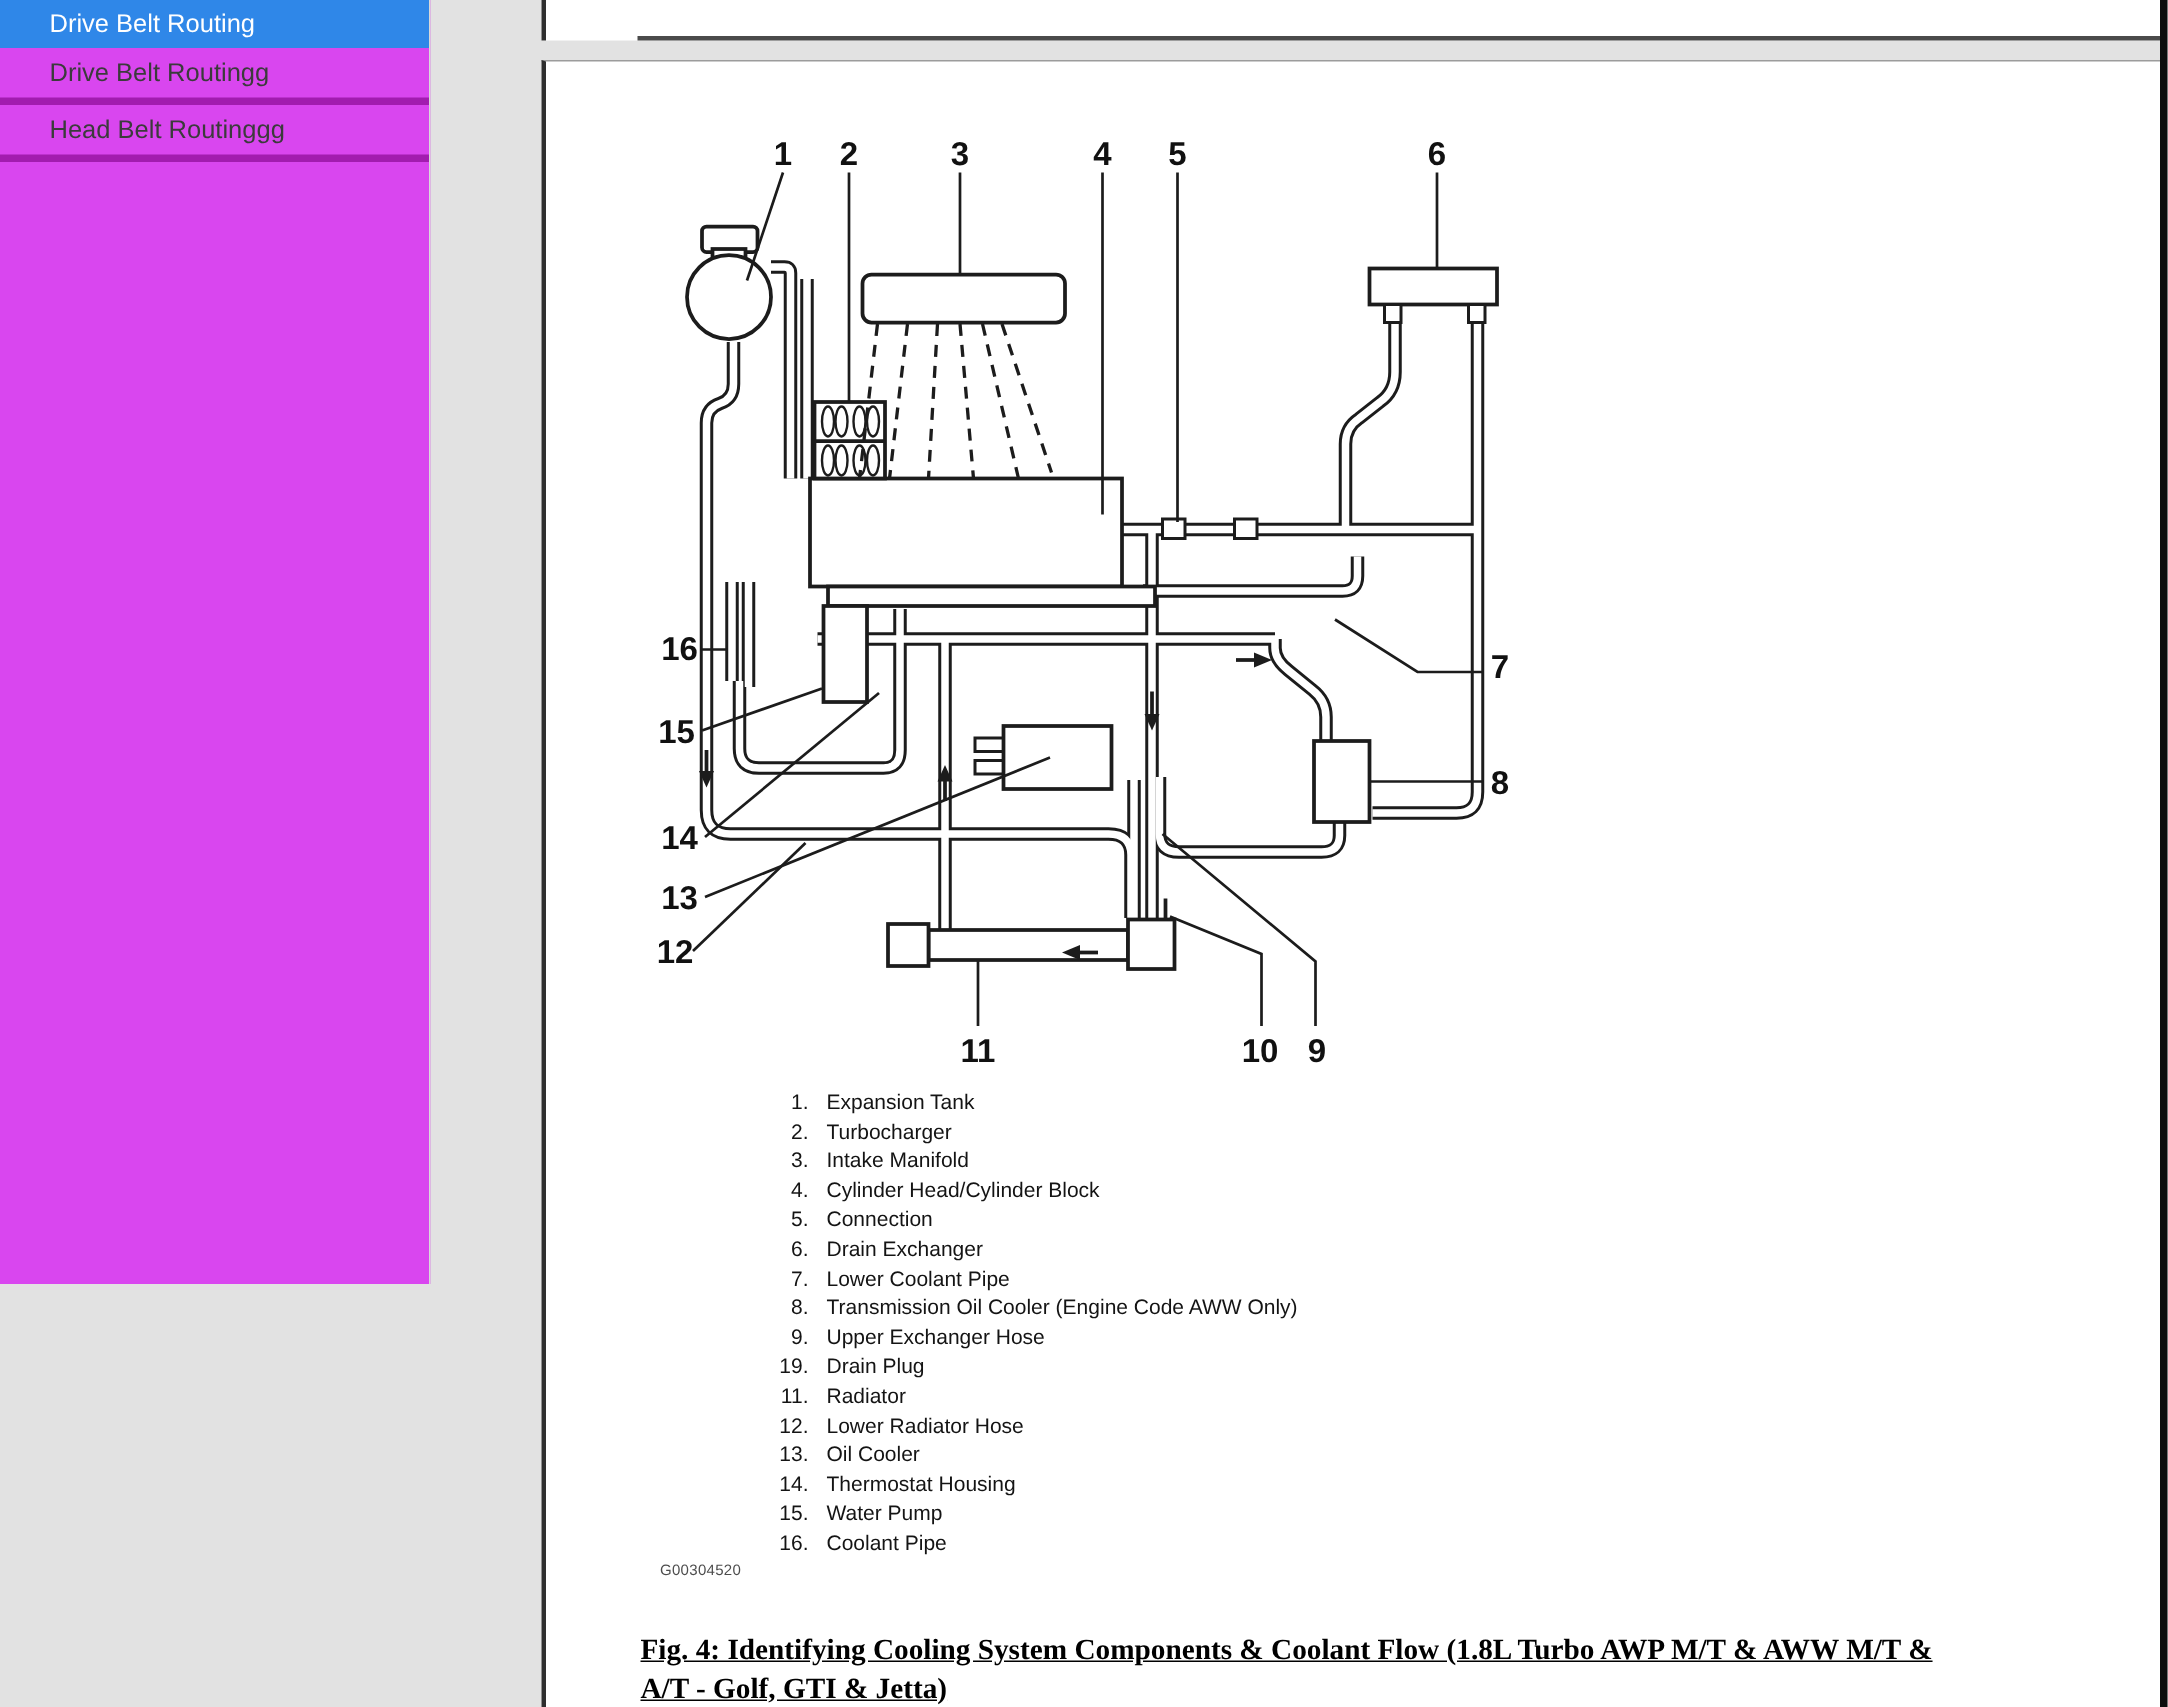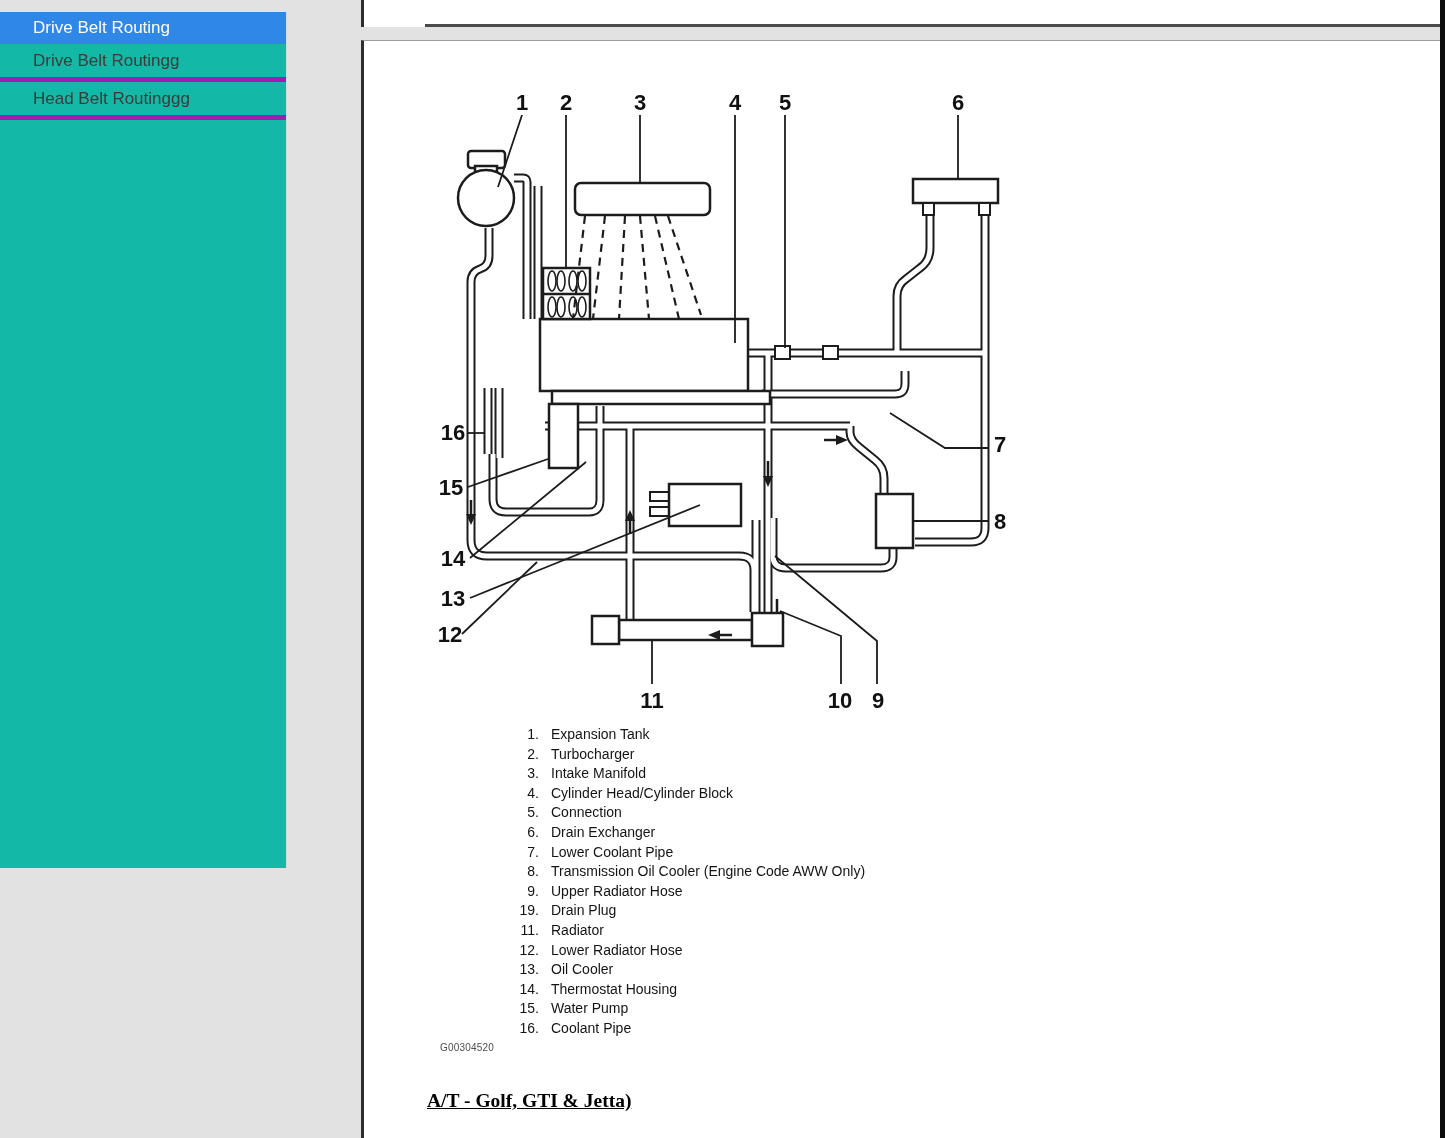--- a/index.html
+++ b/index.html
@@ -1,19 +1,19 @@
 <!DOCTYPE html>
 <html><head>
 <meta charset="utf-8">
 <style>
   html,body{margin:0;padding:0;width:1445px;height:1138px;overflow:hidden;
     background:#e2e2e2;font-family:"Liberation Sans","DejaVu Sans",sans-serif;}
   
-  .sidebar{position:absolute;left:0;top:12px;width:287px;height:856px;
-    background:#14b8a6;border-right:1px solid #d9d9d9;box-sizing:border-box;}
+  .sidebar{position:absolute;left:0;top:0;width:287px;height:856px;
+    background:#d946ef;border-right:1px solid #d9d9d9;box-sizing:border-box;}
   .side-item{height:33px;line-height:33px;padding-left:33px;font-size:17px;
     color:#3b3b3b;border-bottom:5px solid #a21caf;white-space:nowrap;overflow:hidden;}
   .side-item.selected{background:#2f87e8;color:#ffffff;border-bottom:none;height:32px;line-height:31px;}
   
   .page-top{position:absolute;left:361px;top:0;width:1079px;height:27px;
     background:#ffffff;border-left:3px solid #2e2e2e;box-sizing:border-box;}
   .page-top .tbl-line{position:absolute;left:61px;right:0;bottom:0;height:3px;background:#4b4b4b;}
   .page-main{position:absolute;left:361px;top:40px;width:1079px;height:1098px;
     background:#ffffff;border-left:3px solid #2e2e2e;border-top:1px solid #9c9c9c;box-sizing:border-box;}
   .edge-strip{position:absolute;left:1440px;top:0;width:5px;height:1138px;background:#0d0d0d;}
@@ -209,32 +209,33 @@
 
   <div class="legend">
     <div class="lrow"><span class="num">1.</span><span>Expansion Tank</span></div>
     <div class="lrow"><span class="num">2.</span><span>Turbocharger</span></div>
     <div class="lrow"><span class="num">3.</span><span>Intake Manifold</span></div>
     <div class="lrow"><span class="num">4.</span><span>Cylinder Head/Cylinder Block</span></div>
     <div class="lrow"><span class="num">5.</span><span>Connection</span></div>
     <div class="lrow"><span class="num">6.</span><span>Drain Exchanger</span></div>
     <div class="lrow"><span class="num">7.</span><span>Lower Coolant Pipe</span></div>
     <div class="lrow"><span class="num">8.</span><span>Transmission Oil Cooler (Engine Code AWW Only)</span></div>
-    <div class="lrow"><span class="num">9.</span><span>Upper Radiator Hose</span></div>
+    <div class="lrow"><span class="num">9.</span><span>Upper Exchanger Hose</span></div>
     <div class="lrow"><span class="num">19.</span><span>Drain Plug</span></div>
     <div class="lrow"><span class="num">11.</span><span>Radiator</span></div>
     <div class="lrow"><span class="num">12.</span><span>Lower Radiator Hose</span></div>
     <div class="lrow"><span class="num">13.</span><span>Oil Cooler</span></div>
     <div class="lrow"><span class="num">14.</span><span>Thermostat Housing</span></div>
     <div class="lrow"><span class="num">15.</span><span>Water Pump</span></div>
     <div class="lrow"><span class="num">16.</span><span>Coolant Pipe</span></div>
   </div>
 
   <div class="watermark">G00304520</div>
 
   <div class="caption">
+    <div>Fig. 4: Identifying Cooling System Components &amp; Coolant Flow (1.8L Turbo AWP M/T &amp; AWW M/T &amp;</div>
     <div>A/T - Golf, GTI &amp; Jetta)</div>
   </div>
 
   <div class="courtesy">Courtesy of VOLKSWAGEN UNITED STATES, INC.</div>
 </div>
 
 <div class="edge-strip"></div>
 
 </body></html>

